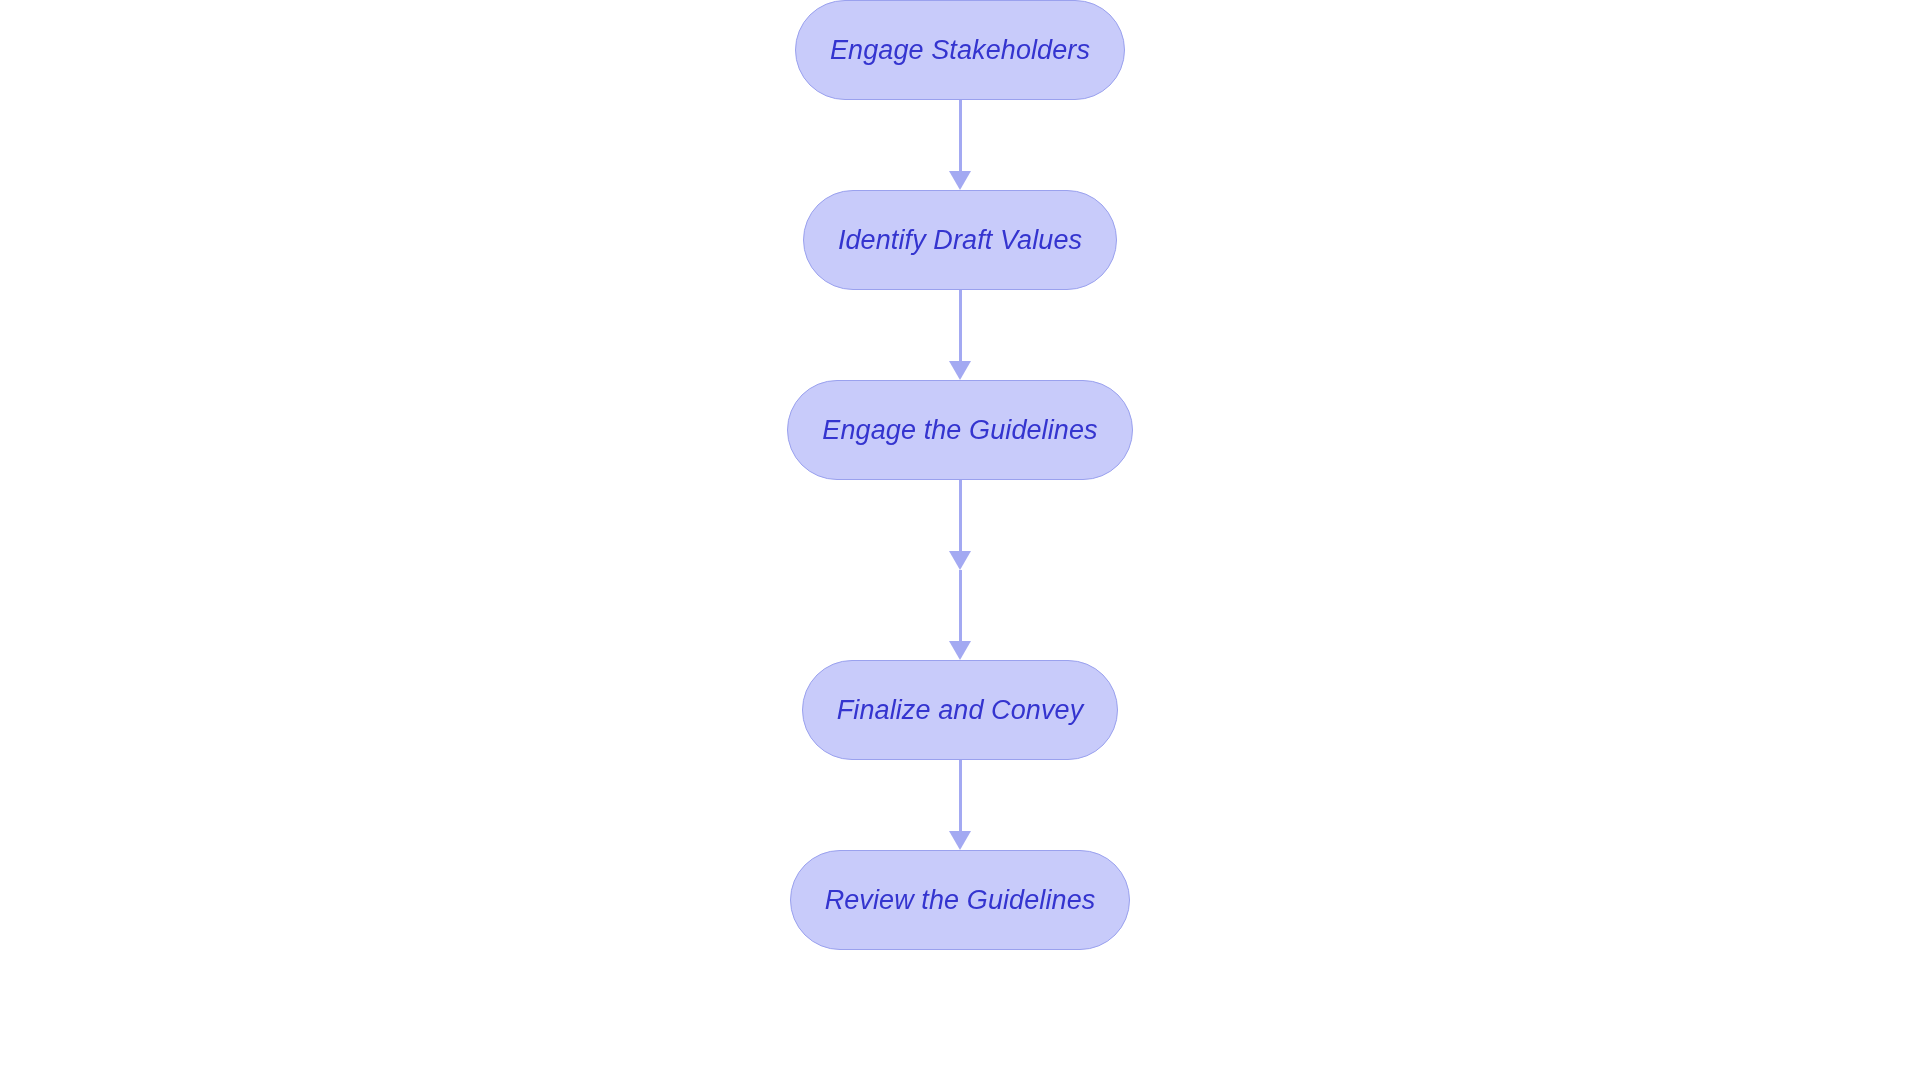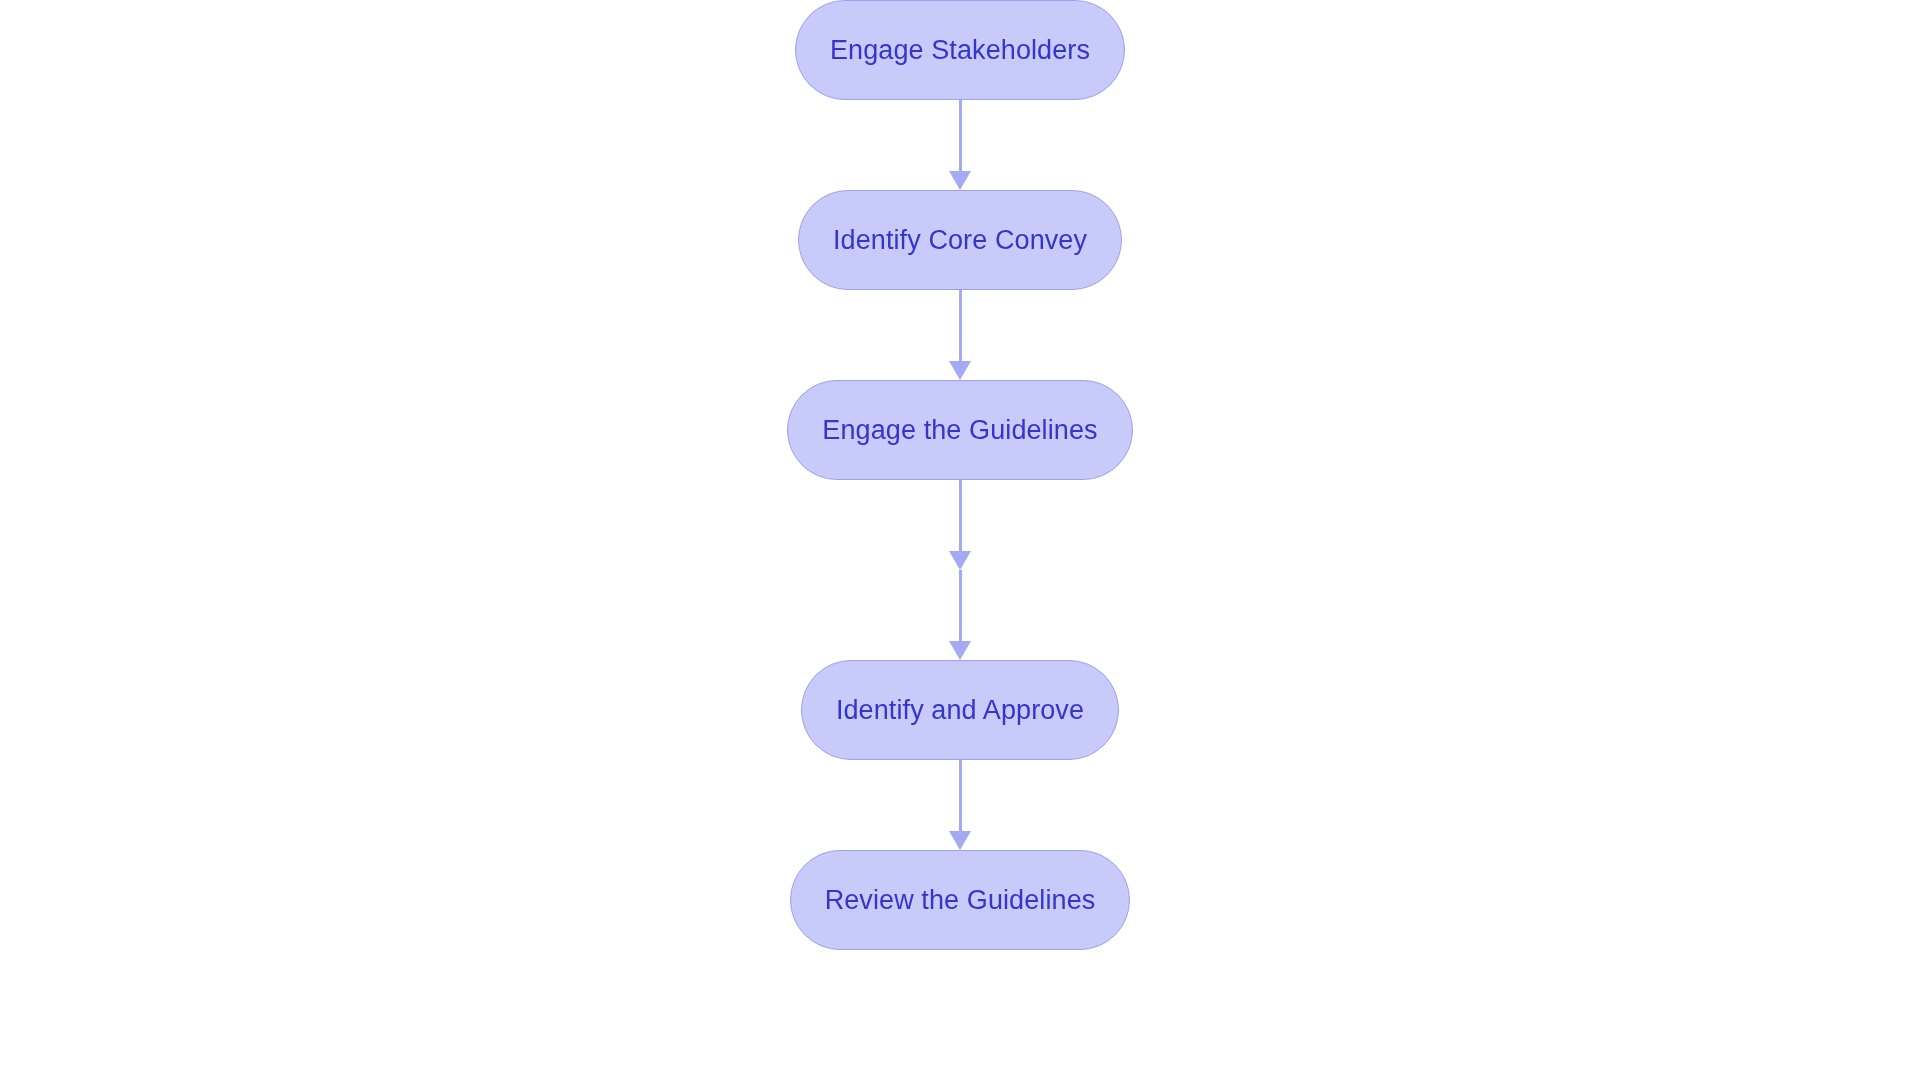--- a/index.html
+++ b/index.html
@@ -13,20 +13,21 @@
     background: #ffffff;
     font-family: "Liberation Sans", sans-serif;
     overflow: hidden;
   }
 
   #flow-canvas {
     position: relative;
     width: 1920px;
     height: 1083px;
     background: #ffffff;
+    font-style: italic;
   }
 
   .flow-column {
     position: absolute;
     left: 0;
     top: 0;
     width: 1920px;
     height: 1083px;
     display: flex;
     flex-direction: column;
@@ -98,21 +99,21 @@
       </div>
     </div>
 
     <div class="connector">
       <div class="stem"></div>
       <div class="head"></div>
     </div>
 
     <div class="node-row">
       <div class="flow-node">
-        <span class="node-label">Identify Core Convey</span>
+        <span class="node-label">Identify Draft Values</span>
       </div>
     </div>
 
     <div class="connector">
       <div class="stem"></div>
       <div class="head"></div>
     </div>
 
     <div class="node-row">
       <div class="flow-node">
@@ -126,21 +127,21 @@
     </div>
 
 
     <div class="connector">
       <div class="stem"></div>
       <div class="head"></div>
     </div>
 
     <div class="node-row">
       <div class="flow-node">
-        <span class="node-label">Identify and Approve</span>
+        <span class="node-label">Finalize and Convey</span>
       </div>
     </div>
 
     <div class="connector">
       <div class="stem"></div>
       <div class="head"></div>
     </div>
 
     <div class="node-row">
       <div class="flow-node">

